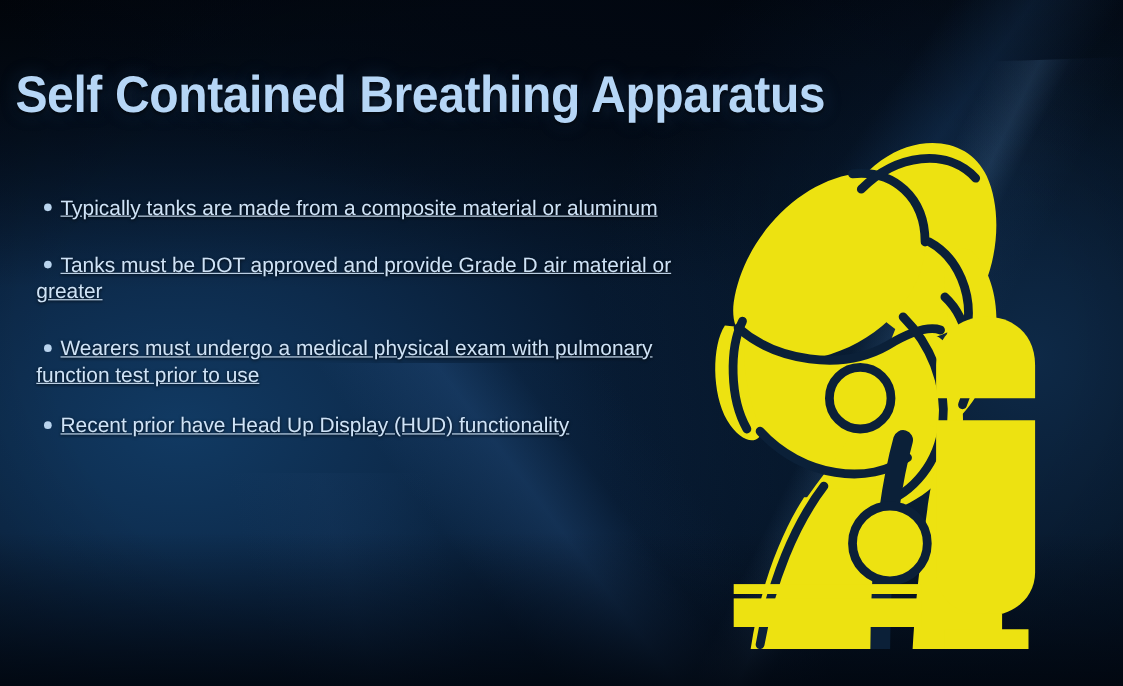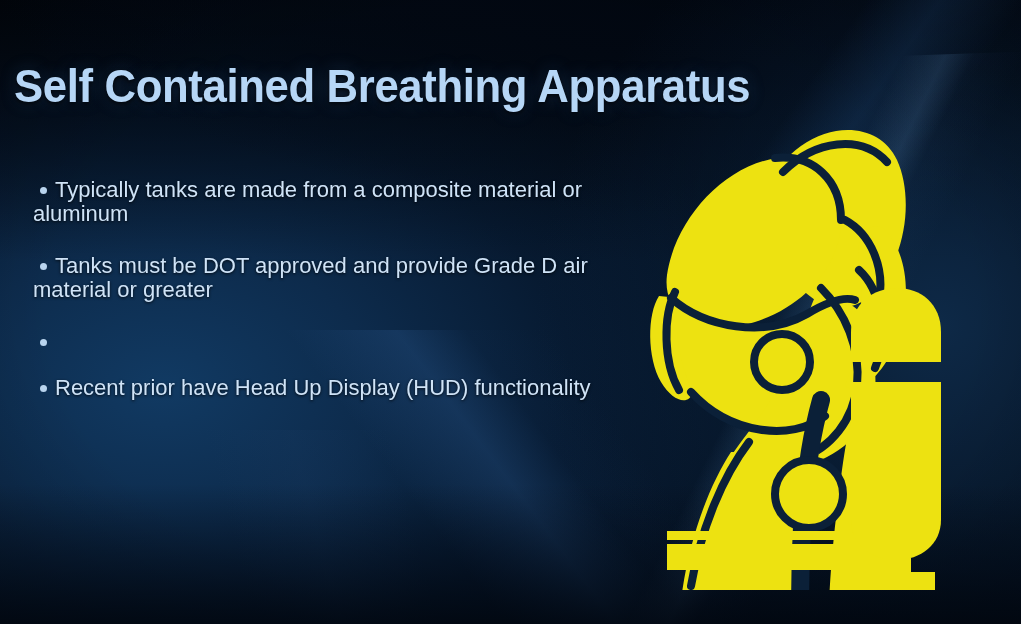--- a/index.html
+++ b/index.html
@@ -95,23 +95,24 @@
   
   .bullets {
     position: absolute;
     left: 33px;
     top: 178px;
     width: 600px;
   }
   .bullet-item {
     margin: 0 0 22px 0;
     color: #cfe3f7;
-    font-size: 22px;
+    font-size: 19px;
     line-height: 24px;
     text-shadow: 0 1px 3px rgba(0,0,0,0.8);
+    text-decoration: underline;
   }
   .bullet-item:last-child { margin-bottom: 0; }
   .bullet-item.gap-lg { margin-bottom: 28px; }
   .bullet-dot {
     display: inline-block;
     width: 7px;
     height: 7px;
     border-radius: 50%;
     background: #b9d4ee;
     margin-right: 8px;
@@ -151,21 +152,21 @@
     <p class="bullet-item gap-lg">
       <span class="bullet-dot"></span><span>Typically tanks are made from a composite material or aluminum</span>
     </p>
 
     <p class="bullet-item gap-lg">
       <span class="bullet-dot"></span><span>Tanks must be DOT approved and provide Grade D air material or greater</span>
     </p>
 
 
     <p class="bullet-item">
-      <span class="bullet-dot"></span>
+      <span class="bullet-dot"></span><span>Wearers must undergo a medical physical exam with pulmonary function test prior to use</span>
     </p>
 
     <p class="bullet-item">
       <span class="bullet-dot"></span><span>Recent prior have Head Up Display (HUD) functionality</span>
     </p>
 
   </div>
 
   <div class="artwork">
     <svg viewBox="0 0 300 490" xmlns="http://www.w3.org/2000/svg" aria-hidden="true">

